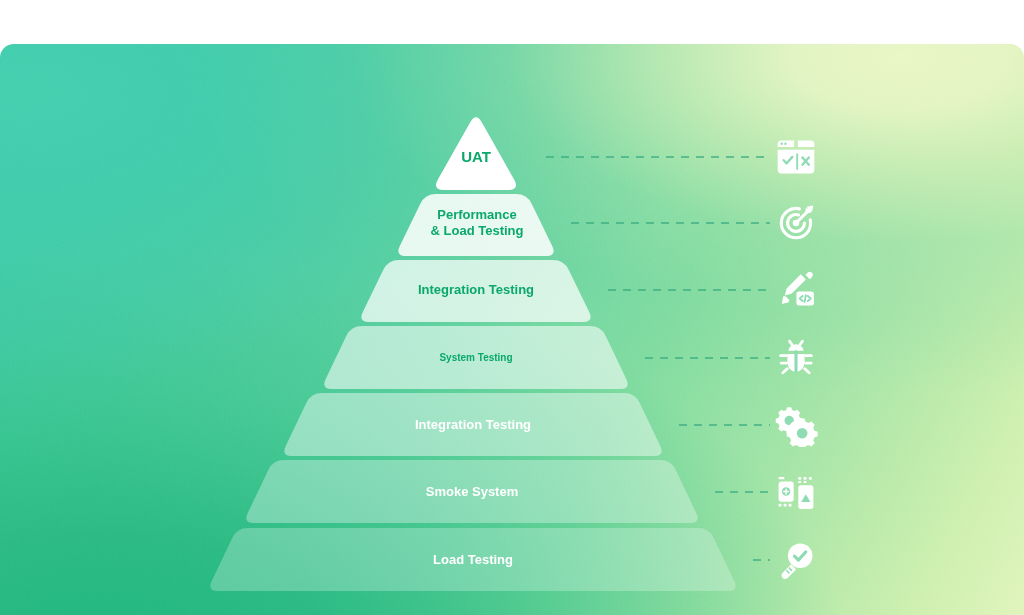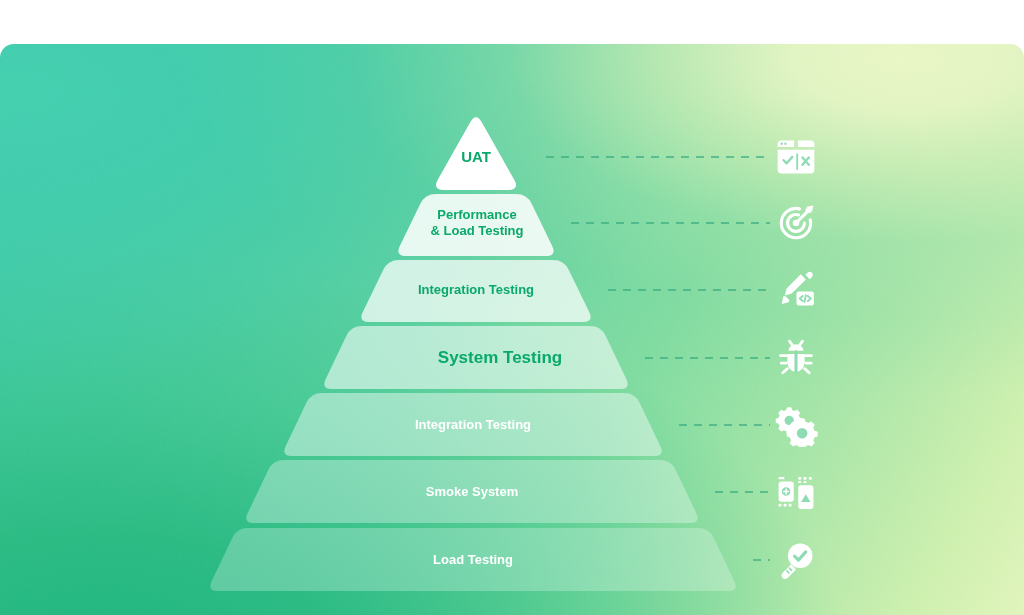--- a/index.html
+++ b/index.html
@@ -108,21 +108,21 @@
       <path d="M306.27,358.93 Q311.00,349.00 322.00,349.00 L624.00,349.00 Q635.00,349.00 639.73,358.93 L660.27,402.07 Q665.00,412.00 654.00,412.00 L292.00,412.00 Q281.00,412.00 285.73,402.07 Z" fill="rgba(255,255,255,0.44)"></path>
       <path d="M268.27,425.93 Q273.00,416.00 284.00,416.00 L660.00,416.00 Q671.00,416.00 675.73,425.93 L696.27,469.07 Q701.00,479.00 690.00,479.00 L254.00,479.00 Q243.00,479.00 247.73,469.07 Z" fill="rgba(255,255,255,0.33)"></path>
       <path d="M232.27,493.93 Q237.00,484.00 248.00,484.00 L698.00,484.00 Q709.00,484.00 713.73,493.93 L734.27,537.07 Q739.00,547.00 728.00,547.00 L218.00,547.00 Q207.00,547.00 211.73,537.07 Z" fill="rgba(255,255,255,0.26)"></path>
     </svg>
 
   <div id="labels">
       <div class="lbl" style="left: 476px; top: 113px; color: rgb(10, 168, 106); font-size: 15px;">UAT</div>
       <div class="lbl" style="left: 477px; top: 179px; color: rgb(10, 168, 106); font-size: 13px;">Performance
 &amp; Load Testing</div>
       <div class="lbl" style="left: 476px; top: 246px; color: rgb(10, 168, 106); font-size: 13px;">Integration Testing</div>
-      <div class="lbl" style="left: 500px; top: 314px; color: rgb(10, 168, 106); font-size: 17px;">System Testing</div>
+      <div class="lbl" style="left: 476px; top: 314px; color: rgb(10, 168, 106); font-size: 10px;">System Testing</div>
       <div class="lbl" style="left: 473px; top: 381px; color: rgb(255, 255, 255); font-size: 13px;">Integration Testing</div>
       <div class="lbl" style="left: 472px; top: 448px; color: rgb(255, 255, 255); font-size: 13px;">Smoke System</div>
       <div class="lbl" style="left: 473px; top: 516px; color: rgb(255, 255, 255); font-size: 13px;">Load Testing</div>
     </div>
 
   <div id="icons">
       <div class="icon-wrap" style="left: 796px; top: 113px;">
         <svg viewBox="0 0 48 48">
         <g fill="#fff">
           <path d="M4 10a4 4 0 0 1 4-4h14v7H4z"></path>

